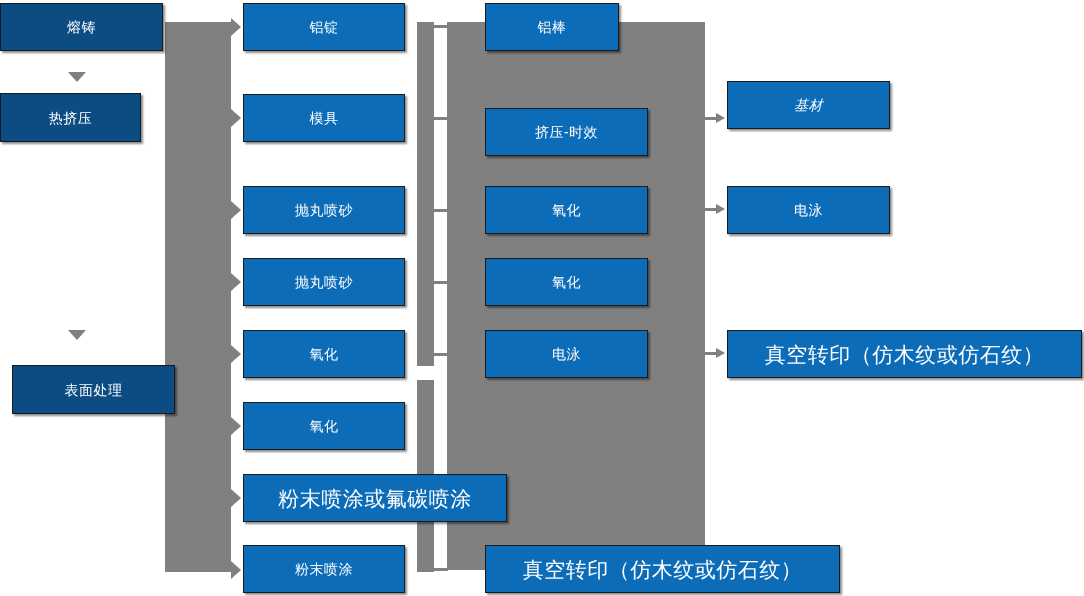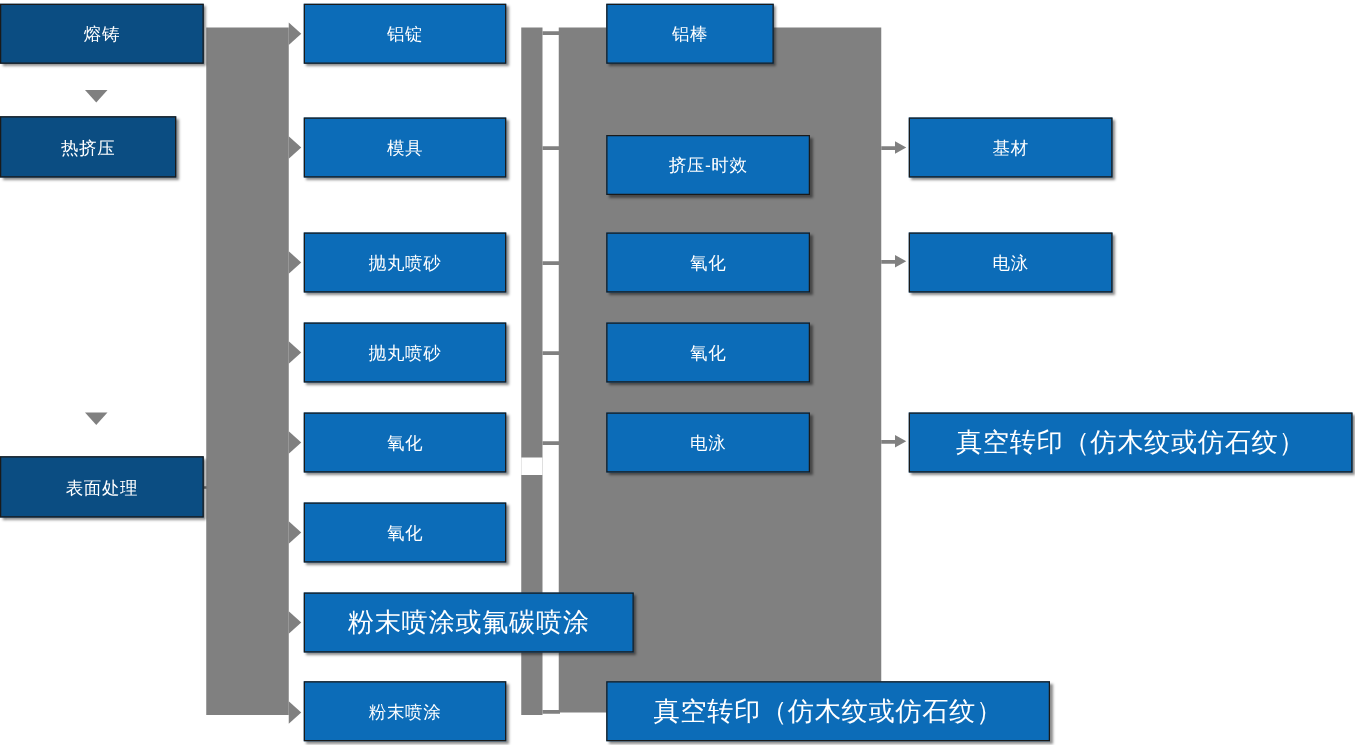--- a/index.html
+++ b/index.html
@@ -104,21 +104,21 @@
   <div class="arrow-sm" style="left:705px;top:117px;"></div>
   <div class="arrow-sm" style="left:705px;top:208px;"></div>
   <div class="arrow-sm" style="left:705px;top:352px;"></div>
 
   <div class="box dark" style="left:0px;top:3px;width:163px;height:48px;">
     <span>熔铸</span>
   </div>
   <div class="box dark" style="left:0px;top:93px;width:141px;height:49px;">
     <span>热挤压</span>
   </div>
-  <div class="box dark" style="left:0px;top:365px;width:163px;height:49px;">
+  <div class="box dark" style="left:12px;top:365px;width:163px;height:49px;">
     <span>表面处理</span>
   </div>
 
   <div class="box lite" style="left:243px;top:3px;width:162px;height:48px;">
     <span>铝锭</span>
   </div>
   <div class="box lite" style="left:243px;top:94px;width:162px;height:48px;">
     <span>模具</span>
   </div>
   <div class="box lite" style="left:243px;top:186px;width:162px;height:48px;">
@@ -152,21 +152,21 @@
   <div class="box lite" style="left:485px;top:258px;width:163px;height:48px;">
     <span>氧化</span>
   </div>
   <div class="box lite" style="left:485px;top:330px;width:163px;height:48px;">
     <span>电泳</span>
   </div>
   <div class="box lite wide" style="left:485px;top:545px;width:355px;height:48px;">
     <span>真空转印（仿木纹或仿石纹）</span>
   </div>
 
-  <div class="box lite" style="left:727px;top:94px;width:163px;height:48px;">
+  <div class="box lite" style="left:727px;top:81px;width:163px;height:48px;font-style:italic;">
     <span>基材</span>
   </div>
   <div class="box lite" style="left:727px;top:186px;width:163px;height:48px;">
     <span>电泳</span>
   </div>
   <div class="box lite wide" style="left:727px;top:330px;width:355px;height:48px;">
     <span>真空转印（仿木纹或仿石纹）</span>
   </div>
 
 </div>

